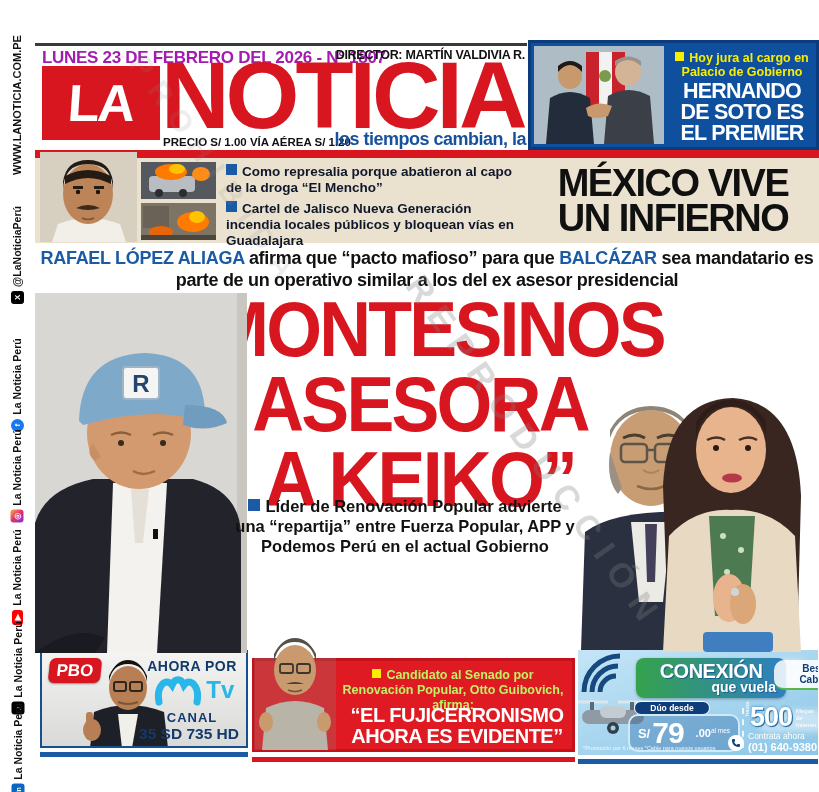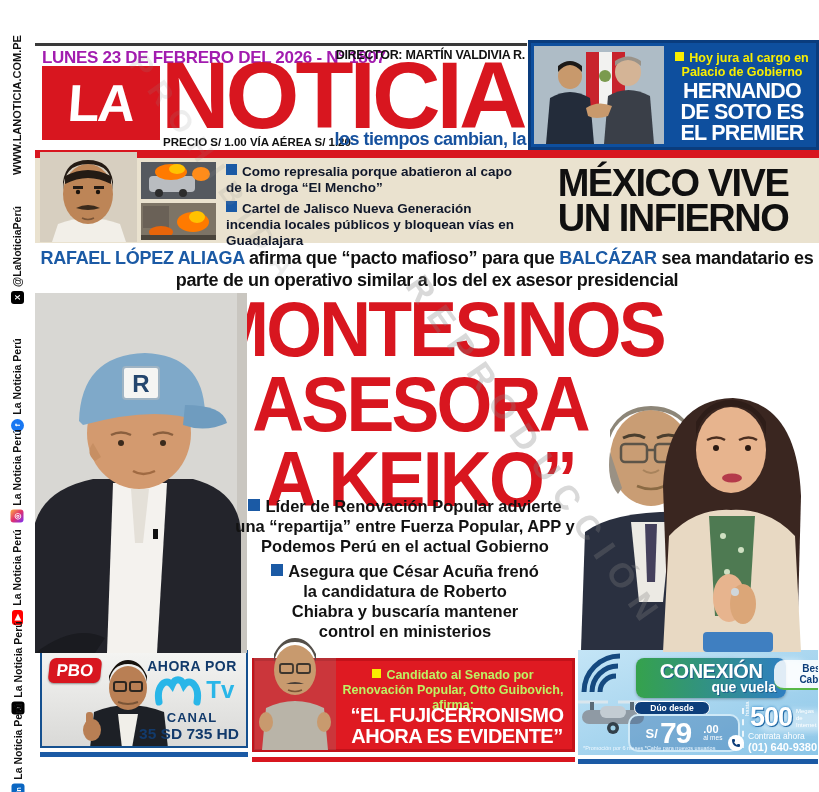--- a/index.html
+++ b/index.html
@@ -210,23 +210,20 @@
       <ellipse cx="98" cy="238" rx="13" ry="20" fill="#dba678"></ellipse>
       <circle cx="90" cy="226" r="4" fill="#cfd6da"></circle>
       <rect x="58" y="266" width="70" height="20" rx="4" fill="#3f7fc1"></rect>
     </svg>
   </div>
 
   <div class="abs b" style="left:232px;top:497px;width:346px;text-align:center;font-size:16.5px;line-height:1.2;color:#121212;z-index:5;">
     <div>
       <span class="sq" style="width:12px;height:12px;"></span><span>Líder de Renovación Popular advierte una “repartija” entre Fuerza Popular, APP y Podemos Perú  en el actual Gobierno</span>
     </div>
-    <div style="width:268px;margin:6px auto 0;">
-      <span class="sq" style="width:12px;height:12px;"></span><span>Asegura que César Acuña frenó la candidatura de Roberto Chiabra y buscaría mantener control en ministerios</span>
-    </div>
   </div>
 
   <div class="abs" style="left:40px;top:650px;width:208px;height:98px;border:2px solid #15508f;box-sizing:border-box;
               background:linear-gradient(#f4f4f2,#d9d9d7);overflow:hidden;">
     <svg class="abs" style="left:30px;top:2px;" width="112" height="94" viewBox="0 0 112 94">
       <path d="M18 94 L22 58 Q56 44 92 58 L96 94 Z" fill="#1d2026"></path>
       <path d="M46 60 L66 60 L60 94 L50 94 Z" fill="#f1efe9"></path>
       <ellipse cx="56" cy="34" rx="19" ry="22" fill="#b97f54"></ellipse>
       <path d="M37 28 Q40 10 56 10 Q72 10 75 28 L75 22 Q68 6 56 6 Q44 6 37 22 Z" fill="#17120d"></path>
       <rect x="42" y="28" width="12" height="9" rx="2" fill="none" stroke="#2c2620" stroke-width="2"></rect>
@@ -294,21 +291,21 @@
       <div class="b" style="text-align:right;padding-right:10px;font-size:14px;color:#fff;margin-top:-4px;text-shadow:1px 1px 0 #1c5e8c;">que vuela</div>
     </div>
     <div class="abs b" style="left:196px;top:10px;width:42px;text-align:center;font-size:10px;line-height:11px;color:#0d3e7a;
                 background:rgba(255,255,255,.85);border-radius:10px;padding:3px 18px;border-bottom:2px solid #58b847;">Best Cable</div>
     <div class="abs b" style="left:56px;top:51px;width:74px;background:#0d3e7a;border:1px solid #fff;border-radius:7px;
                 color:#fff;font-size:8.5px;text-align:center;padding:1px 0;">Dúo desde</div>
     <div class="abs" style="left:50px;top:64px;width:108px;height:34px;border:2px solid #cfe9f7;border-radius:10px;
                 background:rgba(16,80,150,.30);display:flex;align-items:center;justify-content:center;color:#fff;">
       <span class="b" style="font-size:13px;margin-right:2px;">S/</span>
       <span class="b" style="font-size:30px;letter-spacing:-1px;">79</span>
-      <span style="display:inline-flex;flex-direction:column;margin-left:12px;line-height:1;">
+      <span style="display:inline-flex;flex-direction:row;margin-left:12px;line-height:1;">
         <span class="b" style="font-size:11px;">.00</span>
         <span style="font-size:6.5px;">al mes</span>
       </span>
     </div>
     <div class="abs" style="left:164px;top:58px;width:0;height:40px;border-left:2px dashed rgba(255,255,255,.8);"></div>
     <div class="abs" style="left:166px;top:66px;font-size:6px;color:#fff;transform:rotate(-90deg);transform-origin:left top;">hasta</div>
     <div class="abs b" style="left:172px;top:52px;font-size:27px;color:#fff;letter-spacing:-1px;text-shadow:0 0 3px #2a86c8,1px 1px 0 #1b5a92;">500</div>
     <div class="abs" style="left:218px;top:58px;width:22px;font-size:6px;line-height:1.2;color:#fff;">Megas de Internet</div>
     <div class="abs" style="left:150px;top:82px;display:flex;align-items:center;gap:4px;">
       <span style="display:inline-flex;width:16px;height:16px;border-radius:50%;background:#fff;align-items:center;justify-content:center;">

